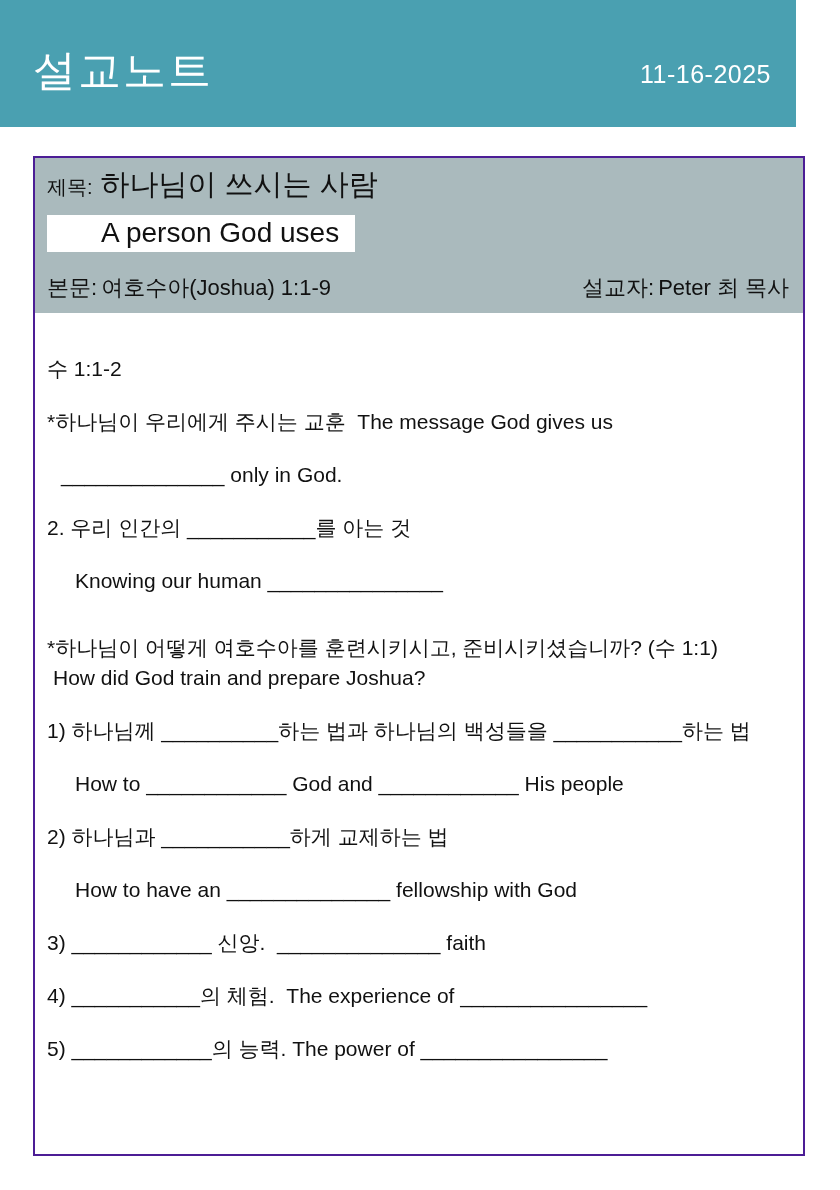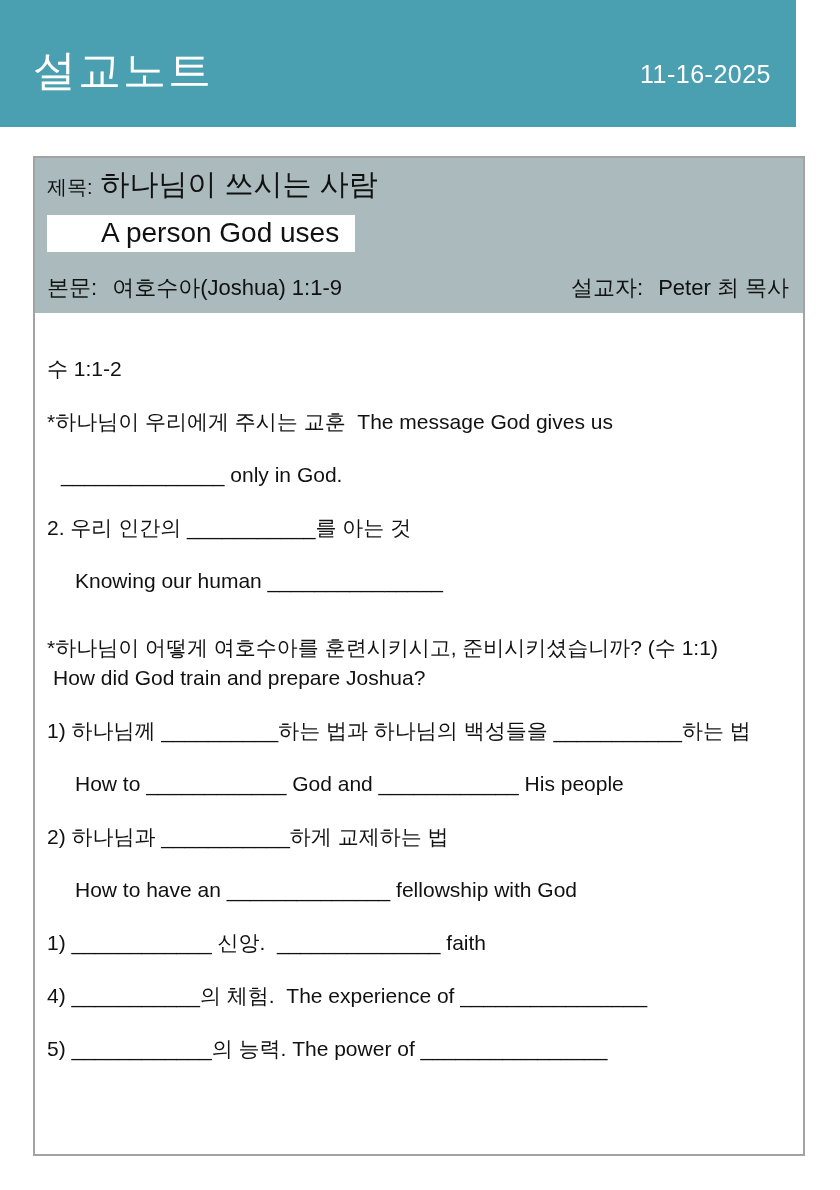--- a/index.html
+++ b/index.html
@@ -40,21 +40,21 @@
     letter-spacing: 0.5px;
   }
 
   
   .note-box {
     position: absolute;
     left: 33px;
     top: 156px;
     width: 772px;
     height: 1000px;
-    border: 2px solid #a3a3a3;
+    border: 2px solid #4c1d95;
     background: #ffffff;
   }
 
   
   .title-area {
     background: #AABABD;
     padding: 7px 14px 10px 12px;
   }
   .title-row { white-space: nowrap; }
   .title-label {
@@ -73,21 +73,21 @@
     padding: 2px 16px 3px 54px;
   }
   .meta-row {
     margin-top: 21px;
     display: flex;
     justify-content: space-between;
     align-items: baseline;
     font-size: 22px;
   }
   .meta-left span, .meta-right span { vertical-align: baseline; }
-  .meta-value { margin-left: 15px; }
+  .meta-value { margin-left: 4px; }
 
   
   .body-area {
     padding: 30px 14px 0 12px;
   }
   .line {
     font-size: 21px;
     line-height: 27px;
     margin-top: 26px;
     white-space: pre-wrap;
@@ -131,18 +131,18 @@
     <div class="line">*하나님이 우리에게 주시는 교훈  The message God gives us</div>
     <div class="line indent-md">______________ only in God.</div>
     <div class="line">2. 우리 인간의 ___________를 아는 것</div>
     <div class="line indent-lg">Knowing our human _______________</div>
     <div class="line gap-lg">*하나님이 어떻게 여호수아를 훈련시키시고, 준비시키셨습니까? (수 1:1)</div>
     <div class="line tight indent-sm">How did God train and prepare Joshua?</div>
     <div class="line">1) 하나님께 __________하는 법과 하나님의 백성들을 ___________하는 법</div>
     <div class="line indent-lg">How to ____________ God and ____________ His people</div>
     <div class="line">2) 하나님과 ___________하게 교제하는 법</div>
     <div class="line indent-lg">How to have an ______________ fellowship with God</div>
-    <div class="line">1) ____________ 신앙.  ______________ faith</div>
+    <div class="line">3) ____________ 신앙.  ______________ faith</div>
     <div class="line">4) ___________의 체험.  The experience of ________________</div>
     <div class="line">5) ____________의 능력. The power of ________________</div>
   </section>
 
 </main>
 
 </body></html>

